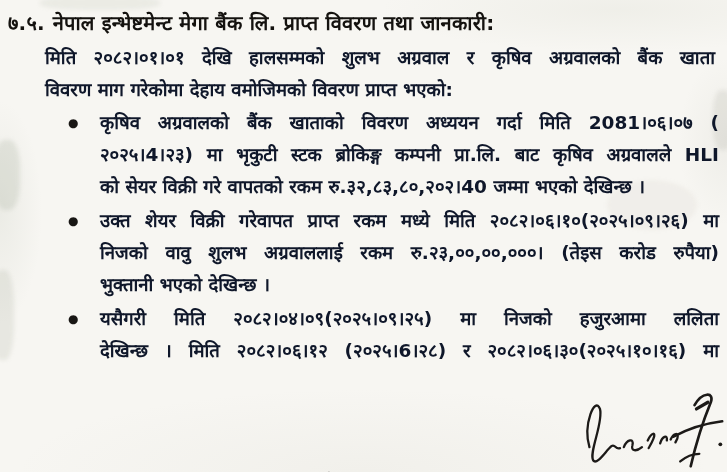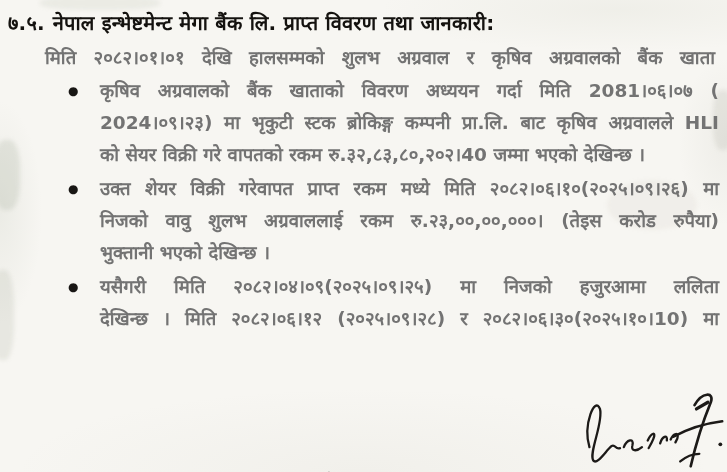--- a/index.html
+++ b/index.html
@@ -26,21 +26,21 @@
     white-space: nowrap;
   }
 
   .intro { margin: 4px 0 0 37px; width: 670px; }
 
   .line {
     font-size: 18.5px; font-weight: 600;
     line-height: 32px;
     text-align: justify;
     text-align-last: justify;
-    color: #737373;
+    color: #0f172a;
   }
   .line.last { text-align-last: left; }
 
   .bullets { margin: 1px 0 0 60px; }
   .bullet { display: flex; width: 651px; margin-bottom: 2px; }
   .bullet .marker {
     width: 32px; flex: 0 0 32px;
     font-size: 12px; line-height: 32px;
     color: #181614;
   }
@@ -74,47 +74,48 @@
 
   <div class="content">
 
     <div class="heading">
       <span>७.५.</span>
       <span>नेपाल इन्भेष्टमेन्ट मेगा बैंक लि. प्राप्त विवरण तथा जानकारी:</span>
     </div>
 
     <div class="intro">
       <div class="line">मिति २०८२।०१।०१ देखि हालसम्मको शुलभ अग्रवाल र कृषिव अग्रवालको बैंक खाता</div>
+      <div class="line last">विवरण माग गरेकोमा देहाय वमोजिमको विवरण प्राप्त भएको:</div>
     </div>
 
     <div class="bullets">
 
       <div class="bullet">
         <div class="marker">●</div>
         <div class="btext">
           <div class="line">कृषिव अग्रवालको बैंक खाताको विवरण अध्ययन गर्दा मिति 2081।०६।०७ (</div>
-          <div class="line">2024।०९।२३) मा भृकुटी स्टक ब्रोकिङ्ग कम्पनी प्रा.लि. बाट कृषिव अग्रवालले HLI</div>
+          <div class="line">२०२५।4।२३) मा भृकुटी स्टक ब्रोकिङ्ग कम्पनी प्रा.लि. बाट कृषिव अग्रवालले HLI</div>
           <div class="line last">को सेयर विक्री गरे वापतको रकम रु.३२,८३,८०,२०२।40 जम्मा भएको देखिन्छ ।</div>
         </div>
       </div>
 
       <div class="bullet">
         <div class="marker">●</div>
         <div class="btext">
           <div class="line">उक्त शेयर विक्री गरेवापत प्राप्त रकम मध्ये मिति २०८२।०६।१०(२०२५।०९।२६) मा</div>
           <div class="line">निजको वावु शुलभ अग्रवाललाई रकम रु.२३,००,००,०००। (तेइस करोड रुपैया)</div>
           <div class="line last">भुक्तानी भएको देखिन्छ ।</div>
         </div>
       </div>
 
       <div class="bullet">
         <div class="marker">●</div>
         <div class="btext">
           <div class="line">यसैगरी मिति २०८२।०४।०९(२०२५।०९।२५) मा निजको हजुरआमा ललिता</div>
-          <div class="line">देखिन्छ । मिति २०८२।०६।१२ (२०२५।०९।२८) र २०८२।०६।३०(२०२५।१०।10) मा</div>
+          <div class="line">देखिन्छ । मिति २०८२।०६।१२ (२०२५।6।२८) र २०८२।०६।३०(२०२५।१०।१६) मा</div>
         </div>
       </div>
 
     </div>
   </div>
 
   <div class="signature">
     <svg viewBox="0 0 150 90">
       <g fill="none" stroke="#1c1a18" stroke-width="2.4" stroke-linecap="round">
         <path d="M9,64 C2,40 15,10 20,24 C24,38 8,70 13,78 C17,83 26,68 32,63 C36,60 36,67 41,65"></path>

